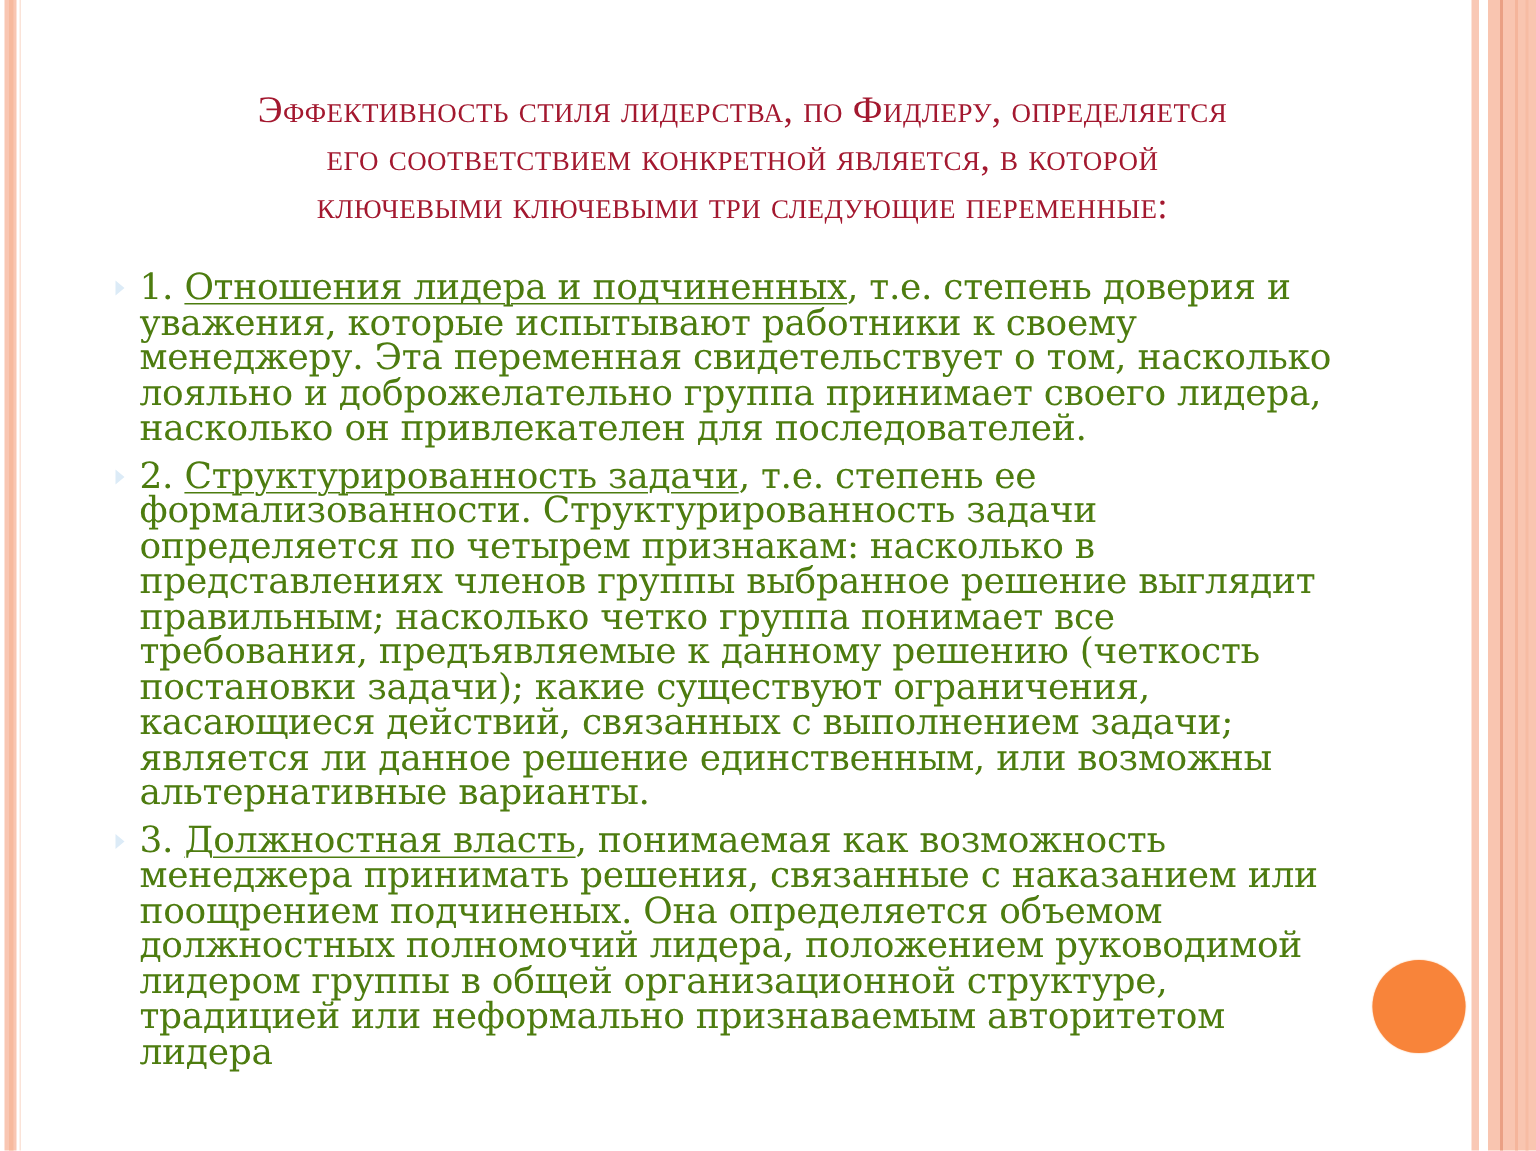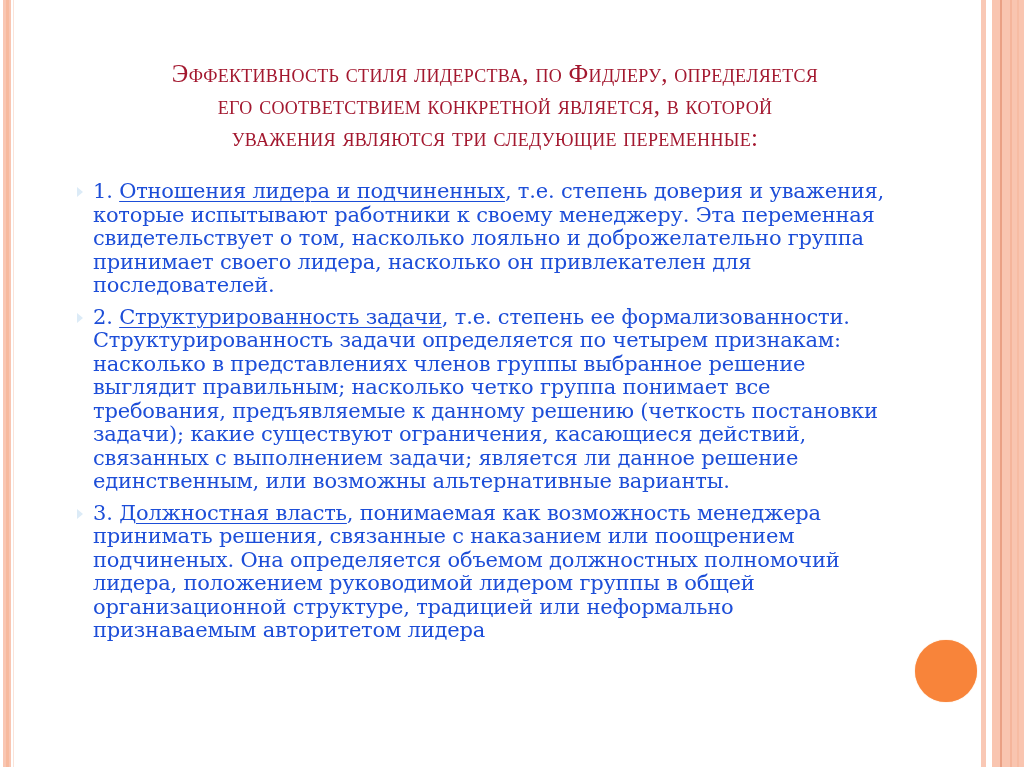--- a/index.html
+++ b/index.html
@@ -76,23 +76,23 @@
       position: absolute;
       left: 0;
       top: 7px;
       width: 0; height: 0;
       border-top: 5px solid transparent;
       border-bottom: 5px solid transparent;
       border-left: 6px solid #dcebf7;
     }
     .item-text {
       font-family: "DejaVu Serif", "Liberation Serif", serif;
-      font-size: 21px;
+      font-size: 24px;
       line-height: 23.5px;
-      color: #1d4ed8;
+      color: #4d7c0f;
       letter-spacing: -0.2px;
     }
     .item-text .term {
       text-decoration: underline;
       text-underline-offset: 3px;
       text-decoration-thickness: 1px;
     }
   </style>
 </head>
 <body>
@@ -105,21 +105,21 @@
   <div class="stripe stripe-right-band"></div>
   <div class="stripe stripe-right-line1"></div>
   <div class="stripe stripe-right-line2"></div>
   <div class="stripe stripe-right-line3"></div>
 
   <div class="orange-dot"></div>
 
   <div class="title">
     <span>Эффективность стиля лидерства, по Фидлеру, определяется</span>
     <span>его соответствием конкретной является, в которой</span>
-    <span>уважения являются три следующие переменные:</span>
+    <span>ключевыми ключевыми три следующие переменные:</span>
   </div>
 
   <div class="content">
     <div class="item">
       <span class="bullet"></span>
       <div class="item-text"><span>1.</span> <span class="term">Отношения лидера и подчиненных</span><span>, т.е. степень доверия и уважения, которые испытывают работники к своему менеджеру. Эта переменная свидетельствует о том, насколько лояльно и доброжелательно группа принимает своего лидера, насколько он привлекателен для последователей.</span></div>
     </div>
 
     <div class="item">
       <span class="bullet"></span>

